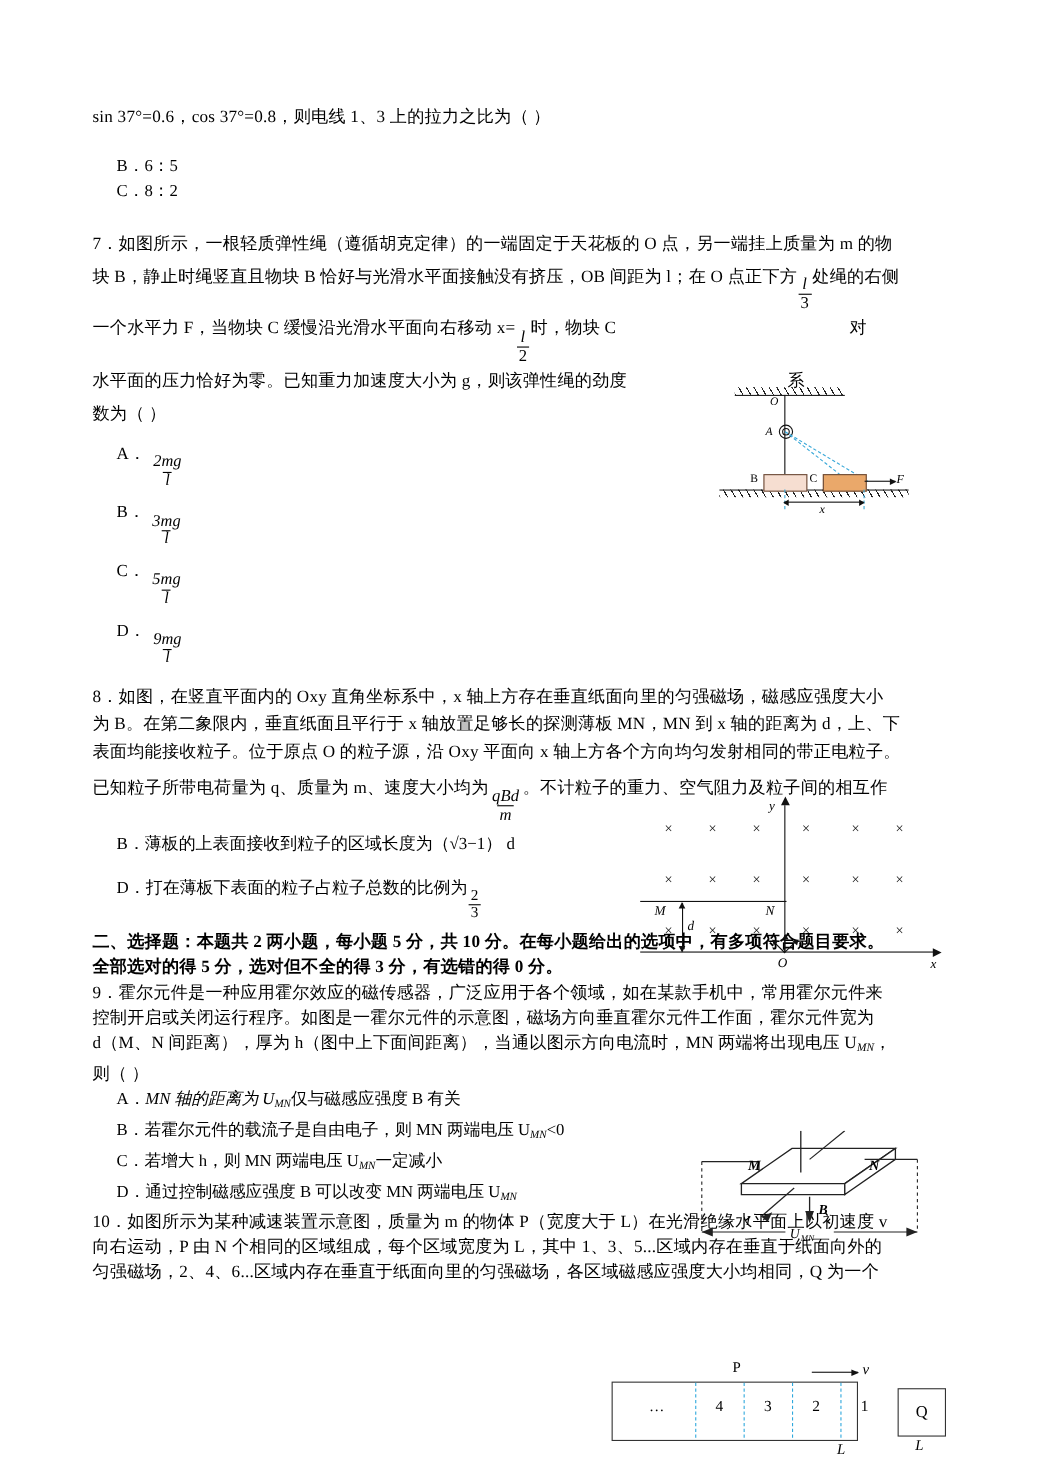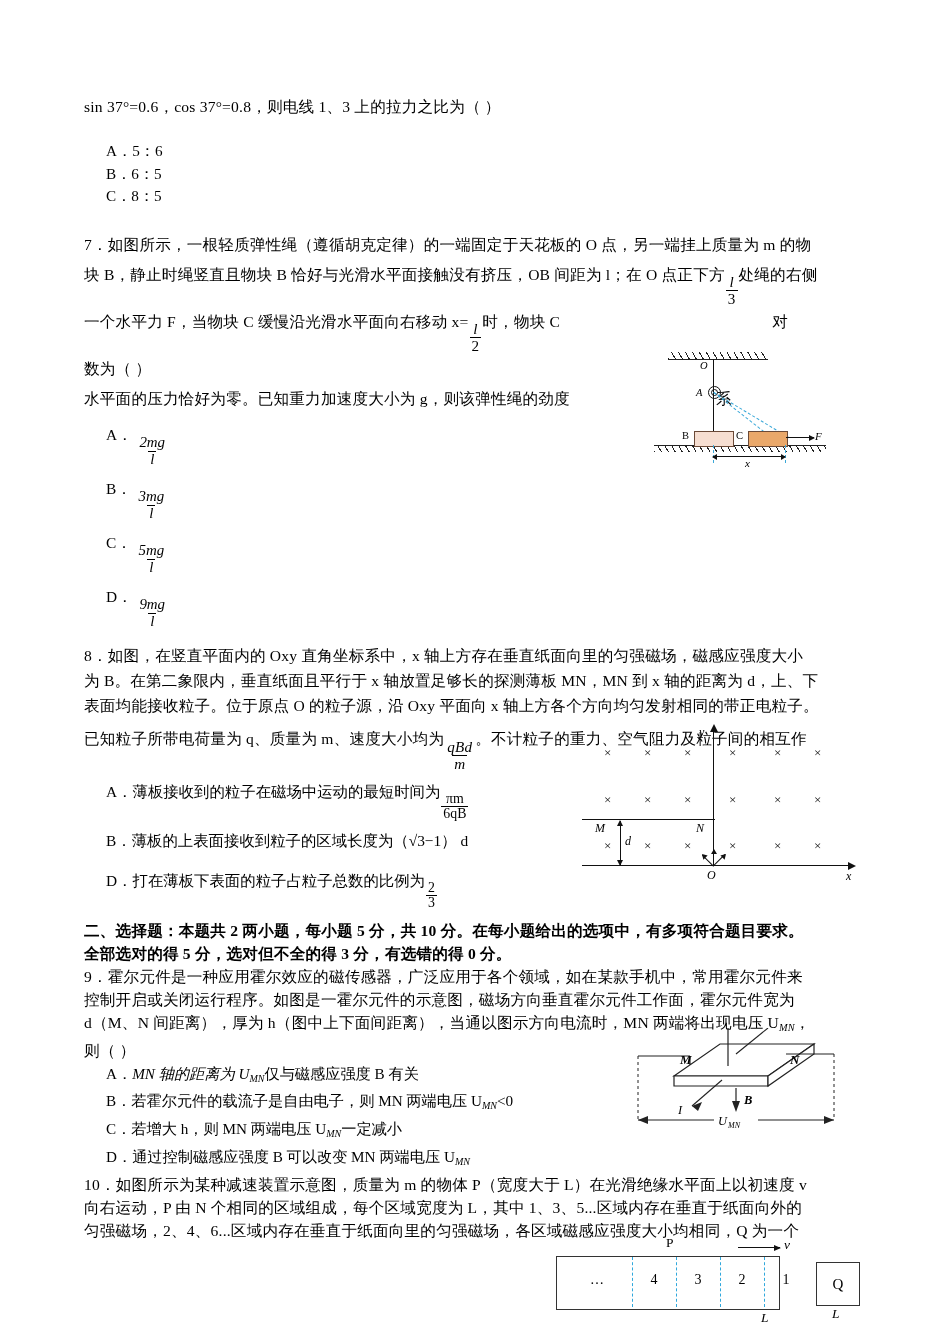--- a/index.html
+++ b/index.html
@@ -293,49 +293,46 @@
 <body>
 
 <div class="page">
 
   <div class="body-col">
 
     <div class="ln blk">sin 37°=0.6，cos 37°=0.8，则电线 1、3 上的拉力之比为（  ）</div>
     <div class="gap-18"></div>
     <div class="opt-list">
       <div class="opt-row">
-        <span class="opt-lbl">A．</span><span>5：6</span>
+        <span class="opt-lbl">B．</span><span>6：5</span>
       </div>
       <div class="opt-row">
-        <span class="opt-lbl">B．</span><span>6：5</span>
-      </div>
-      <div class="opt-row">
-        <span class="opt-lbl">C．</span><span>8：5</span>
+        <span class="opt-lbl">C．</span><span>8：2</span>
       </div>
     </div>
 
     <div class="gap-22"></div>
 
     <div class="ln">7．如图所示，一根轻质弹性绳（遵循胡克定律）的一端固定于天花板的 O 点，另一端挂上质量为 m 的物</div>
     <div class="ln">
       <span>块 B，静止时绳竖直且物块 B 恰好与光滑水平面接触没有挤压，OB 间距为 l；在 O 点正下方</span><span class="frac">
           <span class="num it">l</span>
           <span class="den">3</span>
         </span><span>处绳的右侧</span>
     </div>
     <div class="ln">
       <span>一个水平力 F，当物块 C 缓慢沿光滑水平面向右移动 x=</span><span class="frac">
           <span class="num it">l</span>
           <span class="den">2</span>
         </span><span>时，物块 C</span><span style="display:inline-block;width:212px"></span><span>对</span>
     </div>
-    <div class="ln">数为（   ）</div>
     <div class="ln">
       <span>水平面的压力恰好为零。已知重力加速度大小为 g，则该弹性绳的劲度</span><span style="display:inline-block;width:146px"></span><span>系</span>
     </div>
+    <div class="ln">数为（   ）</div>
 
     <div class="opt-list">
       <div class="opt-row-tall">
         <span class="opt-lbl">A．</span>
         <span class="frac">
             <span class="num it">2mg</span>
             <span class="den it">l</span>
           </span>
       </div>
       <div class="opt-row-tall">
@@ -368,26 +365,20 @@
     <div class="ln" style="line-height:25px">表面均能接收粒子。位于原点 O 的粒子源，沿 Oxy 平面向 x 轴上方各个方向均匀发射相同的带正电粒子。</div>
     <div class="gap-6"></div>
     <div class="ln">
       <span>已知粒子所带电荷量为 q、质量为 m、速度大小均为</span><span class="frac">
           <span class="num it">qBd</span>
           <span class="den it">m</span>
         </span><span>。不计粒子的重力、空气阻力及粒子间的相互作</span>
     </div>
 
     <div class="opt-list">
-      <div class="opt-row-tall" style="line-height:40px">
-        <span class="opt-lbl">A．</span><span>薄板接收到的粒子在磁场中运动的最短时间为</span><span class="frac-sm">
-            <span class="num">πm</span>
-            <span class="den">6qB</span>
-          </span>
-      </div>
       <div class="opt-row-tall" style="line-height:38px">
         <span class="opt-lbl">B．</span><span>薄板的上表面接收到粒子的区域长度为（√3−1） d</span>
       </div>
       <div class="opt-row-tall" style="line-height:42px">
         <span class="opt-lbl">D．</span><span>打在薄板下表面的粒子占粒子总数的比例为</span><span class="frac-sm">
             <span class="num">2</span>
             <span class="den">3</span>
           </span>
       </div>
     </div>

